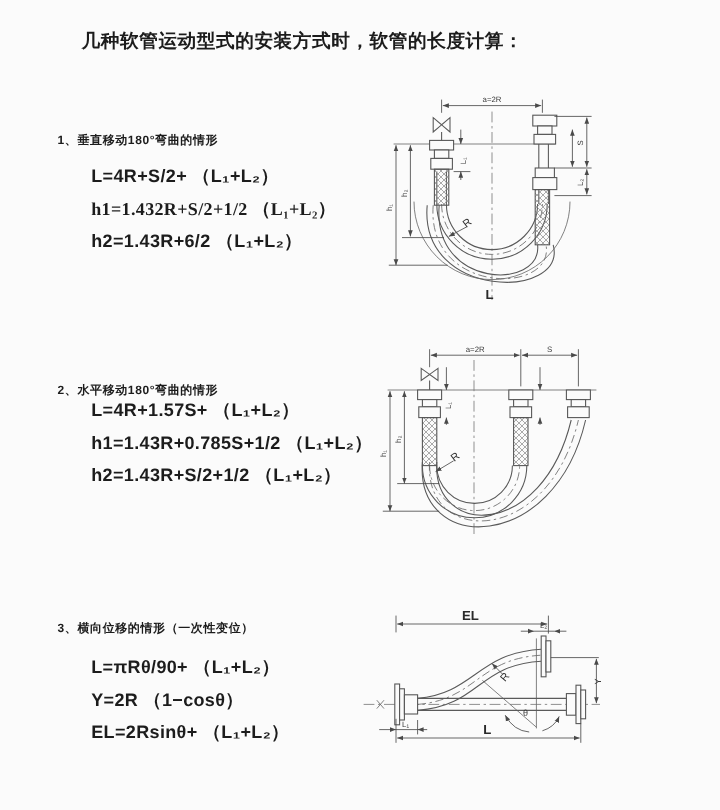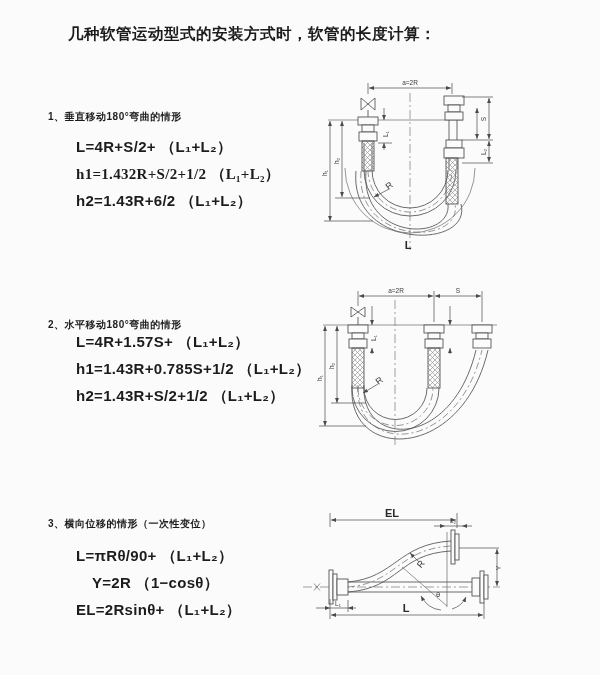--- a/index.html
+++ b/index.html
@@ -36,21 +36,21 @@
 <div class="abs formula" style="left:76px;top:165px;font-family:Liberation Serif, serif;">h1=1.432R+S/2+1/2 （L₁+L₂）</div>
 <div class="abs formula" style="left:76px;top:192px;">h2=1.43R+6/2 （L₁+L₂）</div>
 
 <div class="abs sec-heading" style="left:48px;top:318px;">2、水平移动180°弯曲的情形</div>
 <div class="abs formula" style="left:76px;top:333px;">L=4R+1.57S+ （L₁+L₂）</div>
 <div class="abs formula" style="left:76px;top:360px;">h1=1.43R+0.785S+1/2 （L₁+L₂）</div>
 <div class="abs formula" style="left:76px;top:387px;">h2=1.43R+S/2+1/2 （L₁+L₂）</div>
 
 <div class="abs sec-heading" style="left:48px;top:502px;margin-top:15px;">3、横向位移的情形（一次性变位）</div>
 <div class="abs formula" style="left:76px;top:547px;">L=πRθ/90+ （L₁+L₂）</div>
-<div class="abs formula" style="left:92px;top:574px;">Y=2R （1−cosθ）</div>
+<div class="abs formula" style="left:76px;top:574px;">Y=2R （1−cosθ）</div>
 <div class="abs formula" style="left:76px;top:601px;">EL=2Rsinθ+ （L₁+L₂）</div>
 
 <svg style="left:315px;top:78px;" width="285" height="178" viewBox="315 78 285 178">
   <defs>
     <pattern id="xh" width="5" height="5" patternUnits="userSpaceOnUse">
       <path d="M0,0 L5,5 M5,0 L0,5" stroke="#8a8a8a" stroke-width="0.6"></path>
     </pattern>
     <marker id="ah" viewBox="0 0 10 10" refX="9" refY="5" markerWidth="8" markerHeight="8" orient="auto-start-reverse">
       <path d="M0,1.5 L9,5 L0,8.5 z" fill="#4a4a4a"></path>
     </marker>

